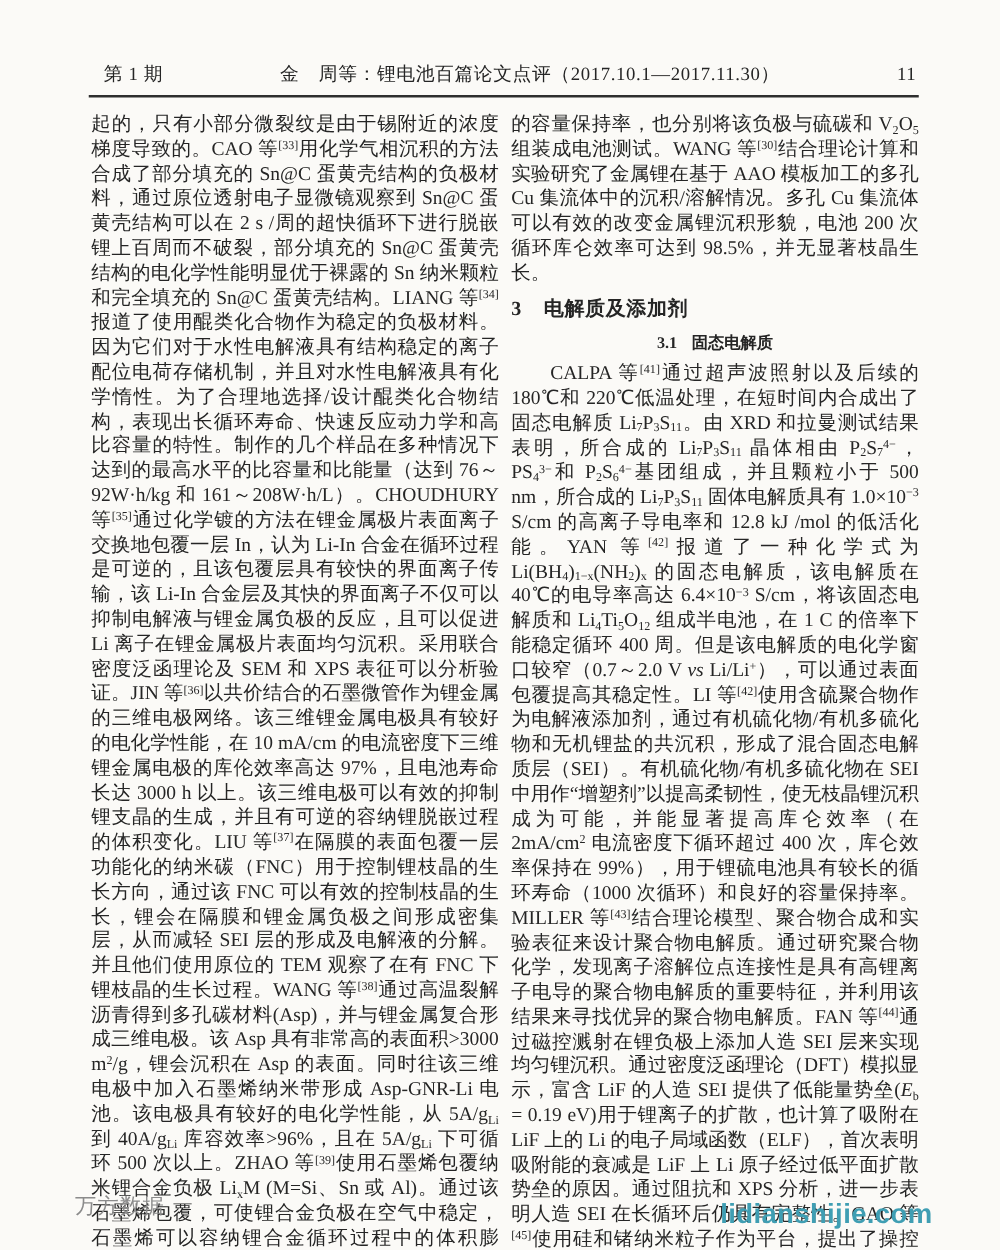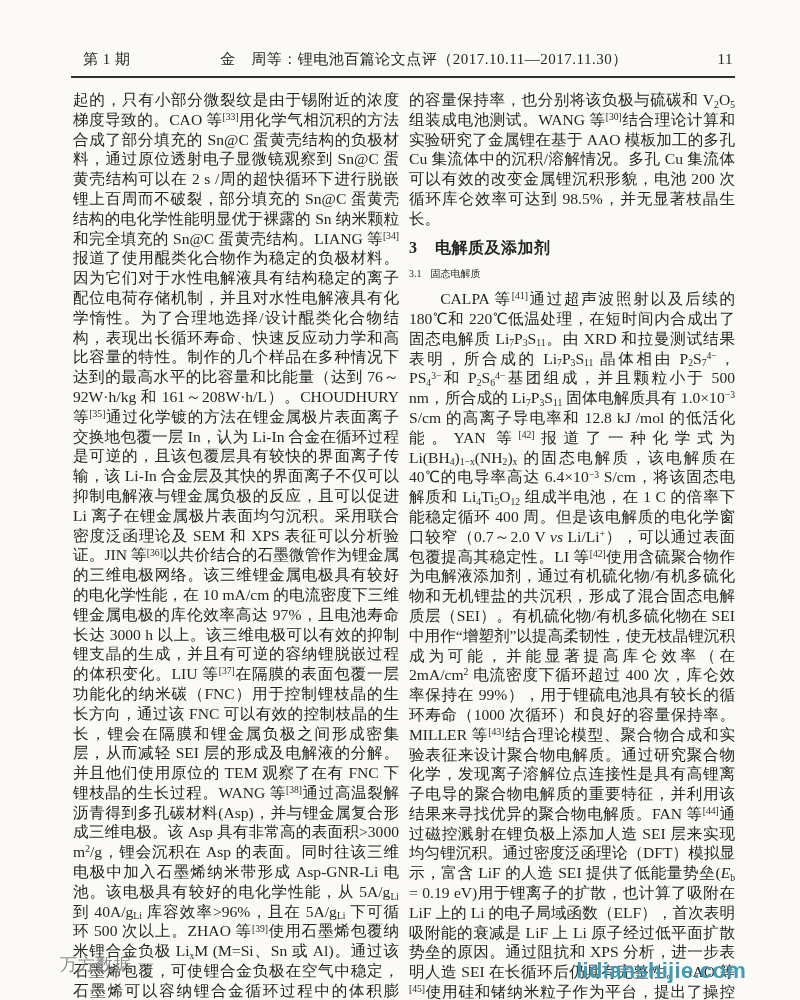--- a/index.html
+++ b/index.html
@@ -50,44 +50,44 @@
   i { font-style:italic; }
   
   .section-heading {
     font-size:16px; font-weight:bold;
     margin:9px 0 7px 0;
     text-align:left;
     letter-spacing:0.5px;
   }
   .section-heading .hnum { margin-right:1.1em; }
   .subsection-heading {
-    font-size:10px; font-weight:normal;
+    font-size:13px; font-weight:bold;
     margin:2px 0 5px 0;
-    text-align:left;
+    text-align:center;
   }
   .subsection-heading .hnum { margin-right:0.9em; }
   
   .footer-watermark {
     position:absolute; left:60px; bottom:24px;
     font-size:17px; color:#8b8b8b; letter-spacing:1px;
   }
   .footer-site {
     position:absolute; right:54px; bottom:16px;
     font-size:22px; font-family:"Liberation Sans", sans-serif;
     font-weight:bold; letter-spacing:0.3px;
   }
 </style>
 </head>
 <body>
 
 <div class="page">
 
   <div class="header">
     <span class="header-issue">第 1 期</span>
-    <span class="header-title">金　周等：锂电池百篇论文点评（2017.10.11—2017.11.30）</span>
+    <span class="header-title">金　周等：锂电池百篇论文点评（2017.10.1—2017.11.30）</span>
     <span class="header-pagenum">11</span>
   </div>
   <div class="header-rule"></div>
 
   <div class="columns">
 
     <div class="col">
       <p>起的，只有小部分微裂纹是由于锡附近的浓度梯度导致的。CAO 等<sup>[33]</sup>用化学气相沉积的方法合成了部分填充的 Sn@C 蛋黄壳结构的负极材料，通过原位透射电子显微镜观察到 Sn@C 蛋黄壳结构可以在 2 s /周的超快循环下进行脱嵌锂上百周而不破裂，部分填充的 Sn@C 蛋黄壳结构的电化学性能明显优于裸露的 Sn 纳米颗粒和完全填充的 Sn@C 蛋黄壳结构。LIANG 等<sup>[34]</sup>报道了使用醌类化合物作为稳定的负极材料。因为它们对于水性电解液具有结构稳定的离子配位电荷存储机制，并且对水性电解液具有化学惰性。为了合理地选择/设计醌类化合物结构，表现出长循环寿命、快速反应动力学和高比容量的特性。制作的几个样品在多种情况下达到的最高水平的比容量和比能量（达到 76～92W·h/kg 和 161～208W·h/L）。CHOUDHURY 等<sup>[35]</sup>通过化学镀的方法在锂金属极片表面离子交换地包覆一层 In，认为 Li-In 合金在循环过程是可逆的，且该包覆层具有较快的界面离子传输，该 Li-In 合金层及其快的界面离子不仅可以抑制电解液与锂金属负极的反应，且可以促进 Li 离子在锂金属极片表面均匀沉积。采用联合密度泛函理论及 SEM 和 XPS 表征可以分析验证。JIN 等<sup>[36]</sup>以共价结合的石墨微管作为锂金属的三维电极网络。该三维锂金属电极具有较好的电化学性能，在 10 mA/cm 的电流密度下三维锂金属电极的库伦效率高达 97%，且电池寿命长达 3000 h 以上。该三维电极可以有效的抑制锂支晶的生成，并且有可逆的容纳锂脱嵌过程的体积变化。LIU 等<sup>[37]</sup>在隔膜的表面包覆一层功能化的纳米碳（FNC）用于控制锂枝晶的生长方向，通过该 FNC 可以有效的控制枝晶的生长，锂会在隔膜和锂金属负极之间形成密集层，从而减轻 SEI 层的形成及电解液的分解。并且他们使用原位的 TEM 观察了在有 FNC 下锂枝晶的生长过程。WANG 等<sup>[38]</sup>通过高温裂解沥青得到多孔碳材料(Asp)，并与锂金属复合形成三维电极。该 Asp 具有非常高的表面积&gt;3000 m<sup>2</sup>/g，锂会沉积在 Asp 的表面。同时往该三维电极中加入石墨烯纳米带形成 Asp-GNR-Li 电池。该电极具有较好的电化学性能，从 5A/g<sub>Li</sub> 到 40A/g<sub>Li</sub> 库容效率&gt;96%，且在 5A/g<sub>Li</sub> 下可循环 500 次以上。ZHAO 等<sup>[39]</sup>使用石墨烯包覆纳米锂合金负极 Li<sub>x</sub>M (M=Si、Sn 或 Al)。通过该石墨烯包覆，可使锂合金负极在空气中稳定，石墨烯可以容纳锂合金循环过程中的体积膨胀。该负极循环 400 周后仍有 98%</p>
     </div>
 

